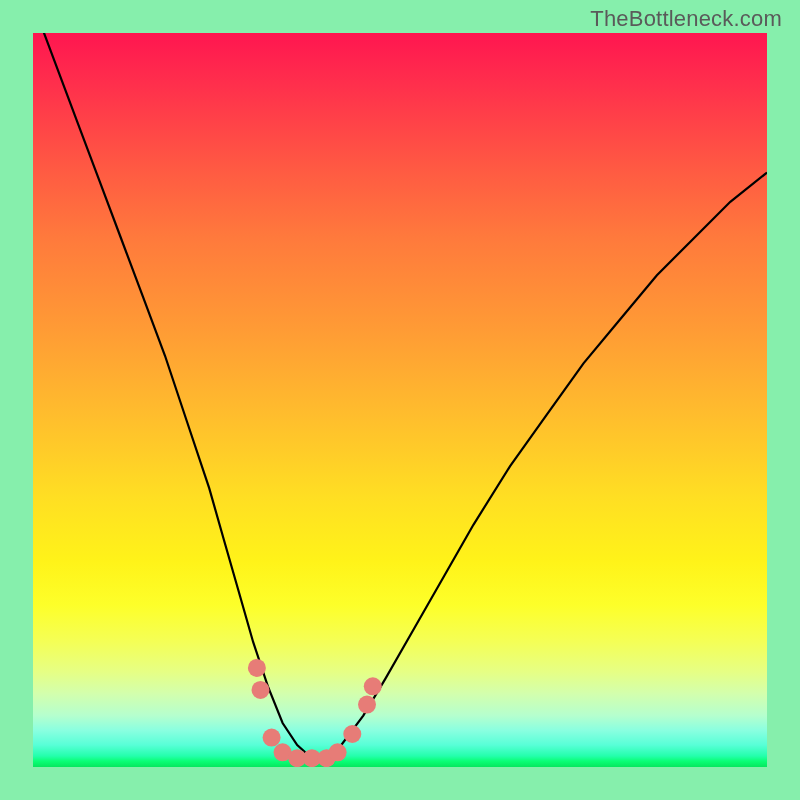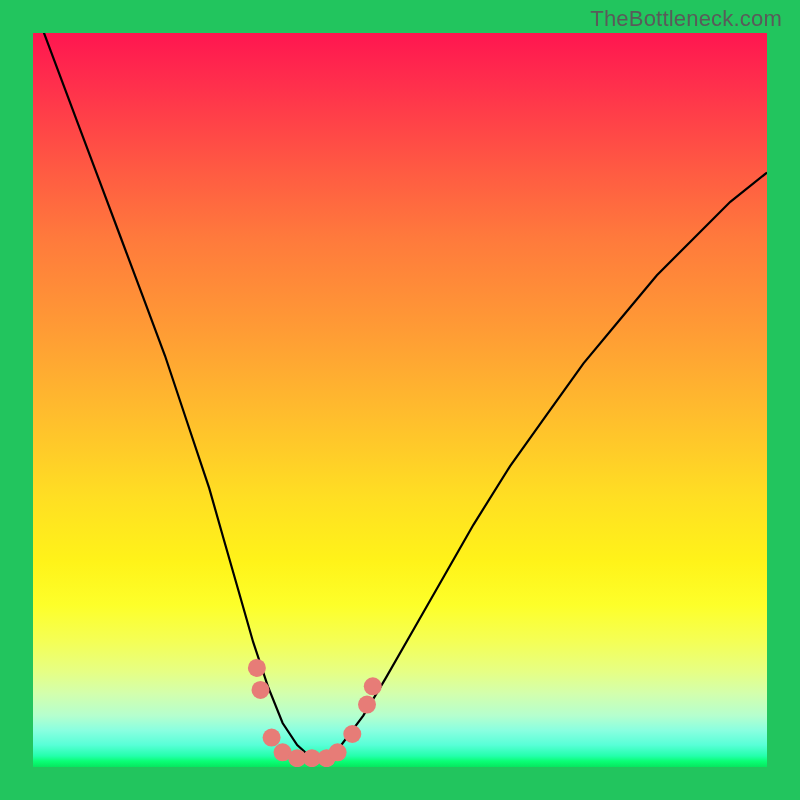--- a/index.html
+++ b/index.html
@@ -10,21 +10,21 @@
     overflow: hidden;
     background: #000;
     font-family: Arial, Helvetica, sans-serif;
   }
   .frame {
     position: absolute;
     top: 0;
     left: 0;
     width: 800px;
     height: 800px;
-    background: #22c55e;
+    background: #86efac;
   }
   .plot-area {
     position: absolute;
     top: 33px;
     left: 33px;
     width: 734px;
     height: 734px;
     overflow: hidden;
   }
   .gradient-bg {

